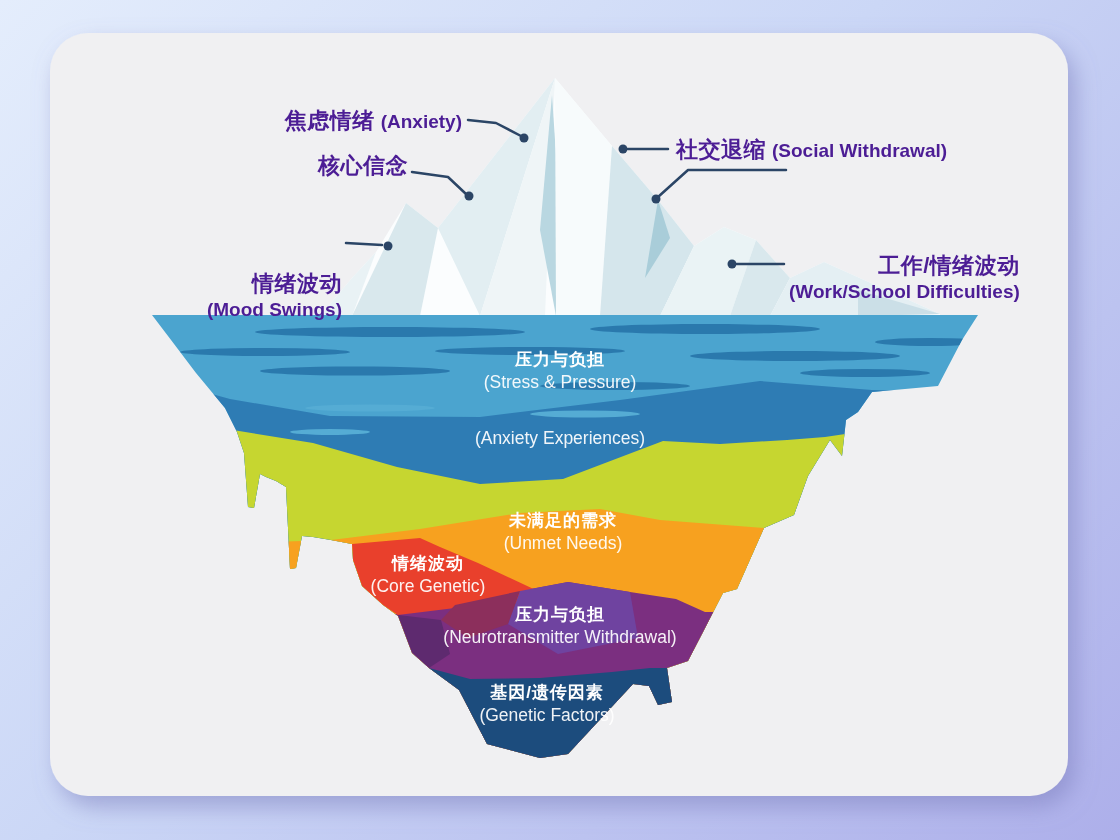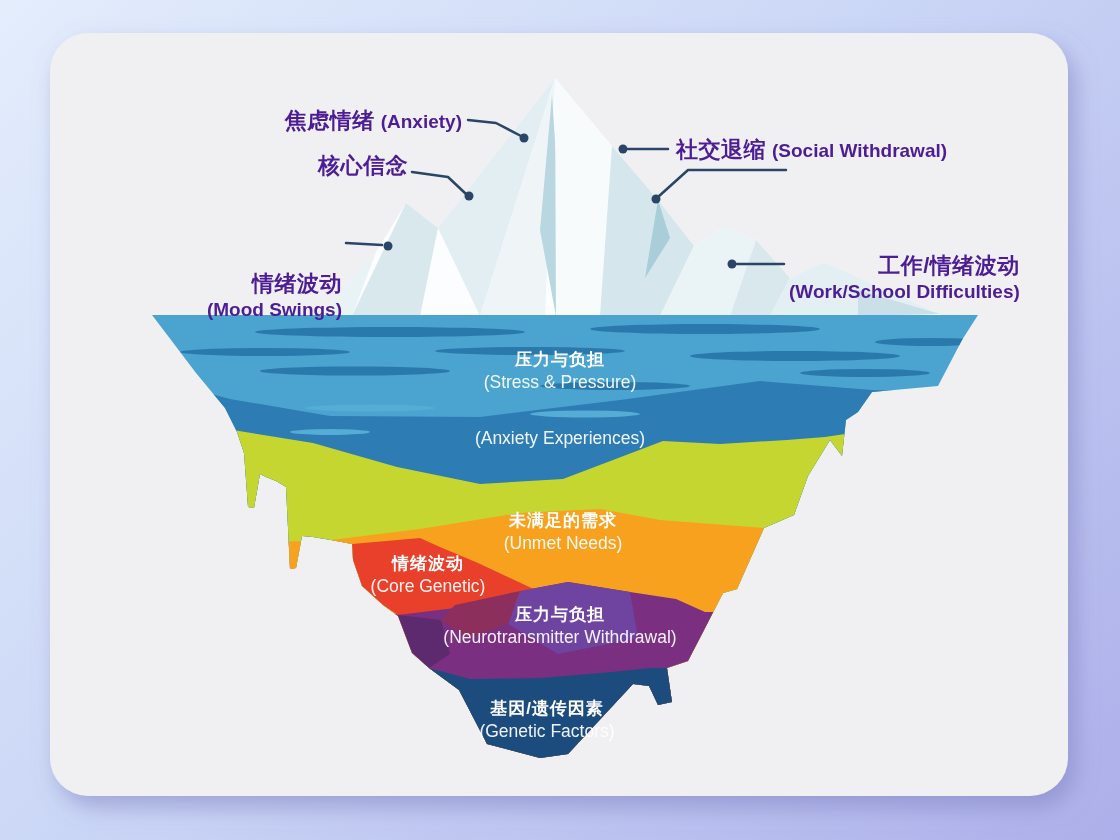--- a/index.html
+++ b/index.html
@@ -173,18 +173,18 @@
 <div class="sub" style="top:555px; left:428px;">
   <span class="zh">情绪波动</span>
   <span class="en">(Core Genetic)</span>
 </div>
 
 <div class="sub" style="top:606px; left:560px;">
   <span class="zh">压力与负担</span>
   <span class="en">(Neurotransmitter Withdrawal)</span>
 </div>
 
-<div class="sub" style="top:684px; left:547px;margin-top:16px;">
+<div class="sub" style="top:684px; left:547px;">
   <span class="zh">基因/遗传因素</span>
   <span class="en">(Genetic Factors)</span>
 </div>
 
 </div>
 
 </body></html>

